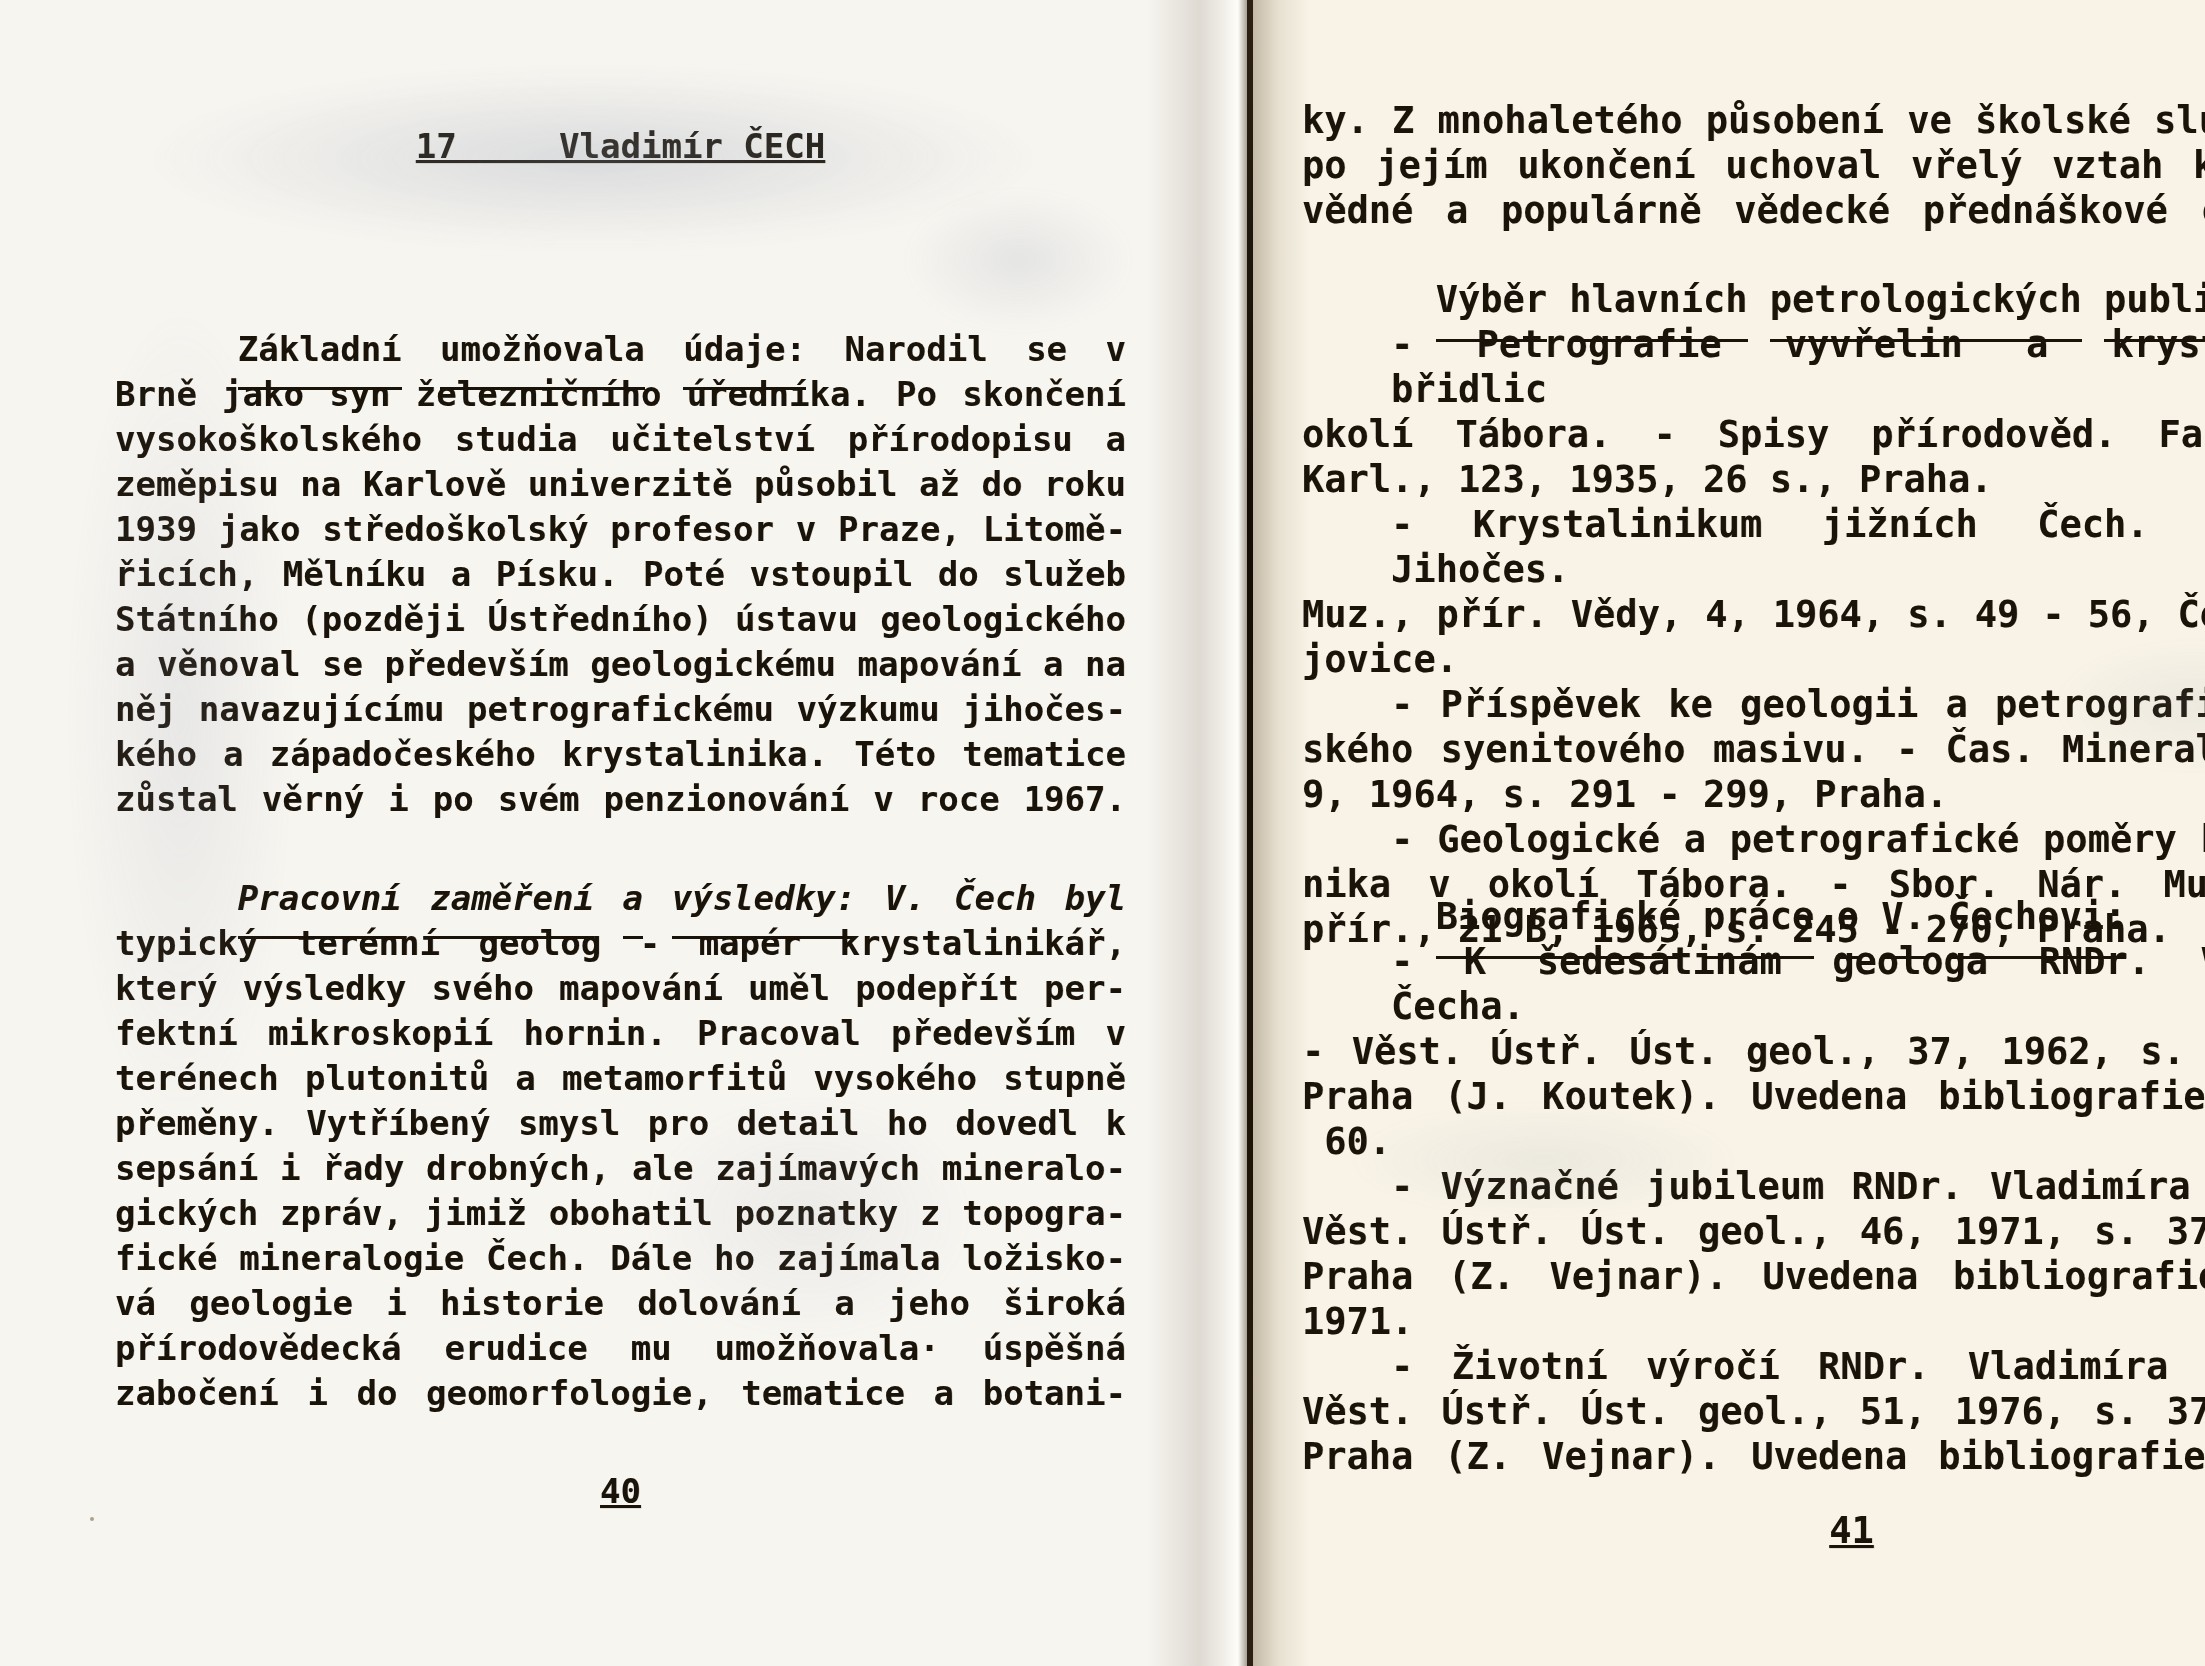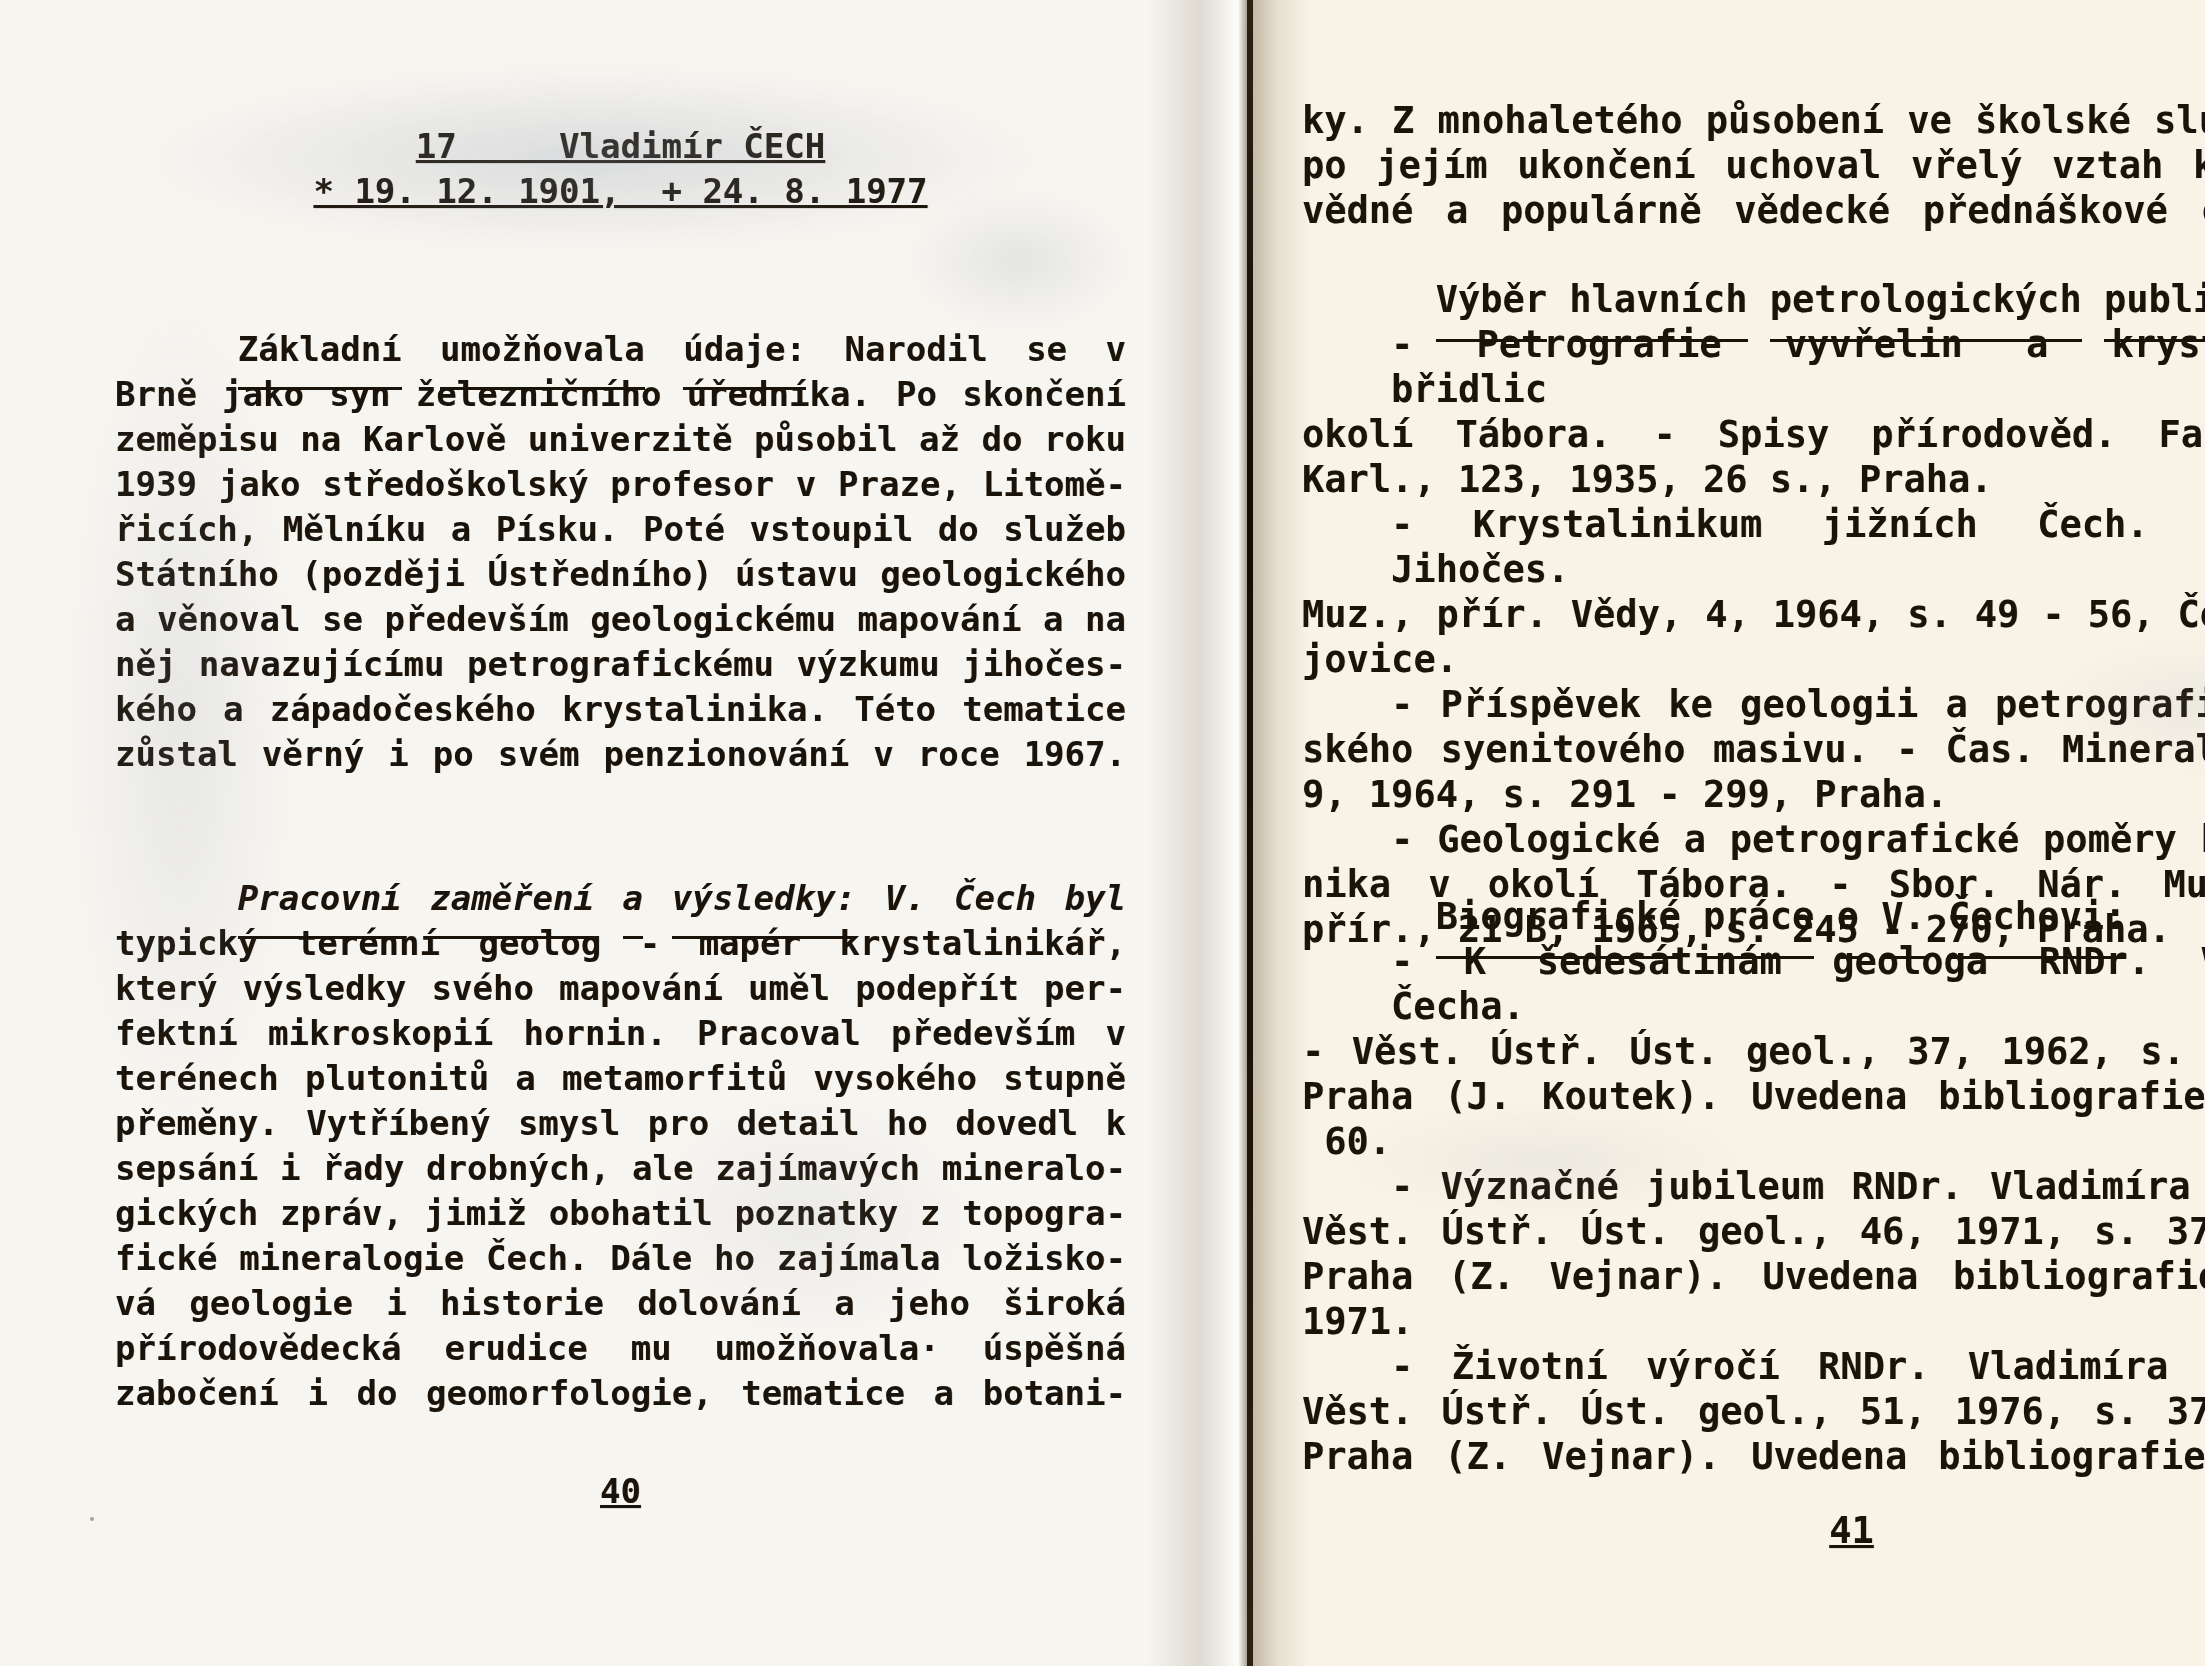--- a/index.html
+++ b/index.html
@@ -73,25 +73,25 @@
 </style>
 </head>
 <body>
 
 <div class="book">
 
   <div class="page page-left">
     <div class="page-number">40</div>
   <div class="block center" style="top: 124px; text-decoration: underline;">
         <div class="line noj">17     Vladimír ČECH</div>
-        <div class="line noj">* 19. 12. 1901,  + 24. 8. 1977</div>
       </div>
       <div class="block para" style="top: 327px;">
         <div class="line" style="padding-left: 6ch;"><span class="u">Základní</span> <span class="u">umožňovala</span> <span class="u">údaje:</span> Narodil se v</div>
         <div class="line">Brně jako syn železničního úředníka. Po skončení</div>
+        <div class="line">vysokoškolského studia učitelství přírodopisu a</div>
         <div class="line">zeměpisu na Karlově univerzitě působil až do roku</div>
         <div class="line">1939 jako středoškolský profesor v Praze, Litomě-</div>
         <div class="line">řicích, Mělníku a Písku. Poté vstoupil do služeb</div>
         <div class="line">Státního (později Ústředního) ústavu geologického</div>
         <div class="line">a věnoval se především geologickému mapování a na</div>
         <div class="line">něj navazujícímu petrografickému výzkumu jihočes-</div>
         <div class="line">kého a západočeského krystalinika. Této tematice</div>
         <div class="line">zůstal věrný i po svém penzionování v roce 1967.</div>
       </div>
       <div class="block para" style="top: 876px;">

